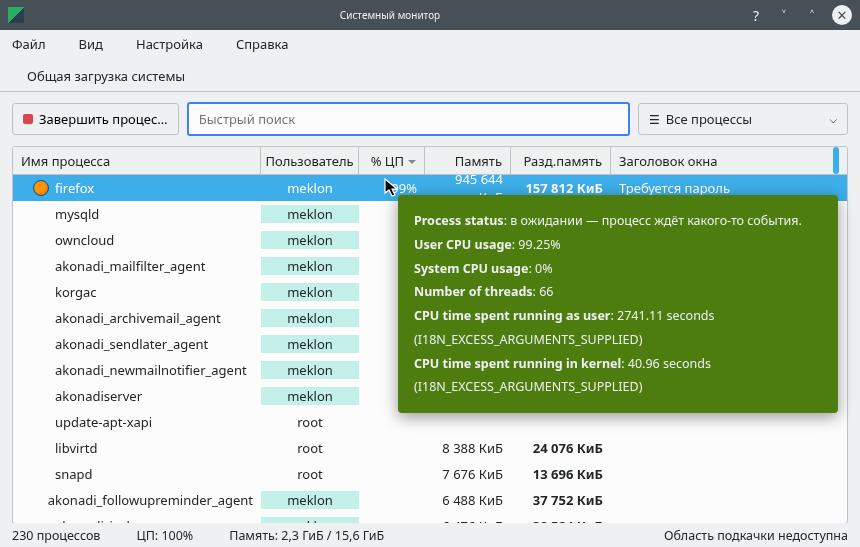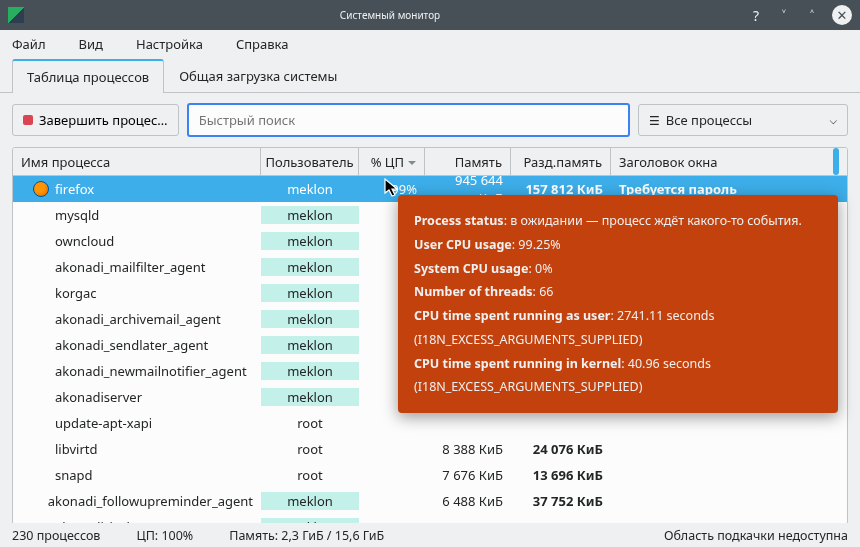--- a/index.html
+++ b/index.html
@@ -49,27 +49,27 @@
 .tr.selected { background: #3daee9; color: #fff; }
 .tr.selected .td-user { color: #fff; }
 .td { padding: 0 8px; }
 .td-name { width: 248px; display: flex; align-items: center; gap: 6px; padding-left: 20px; }
 .td-user { width: 98px; text-align: center; background: #c4f0ea; }
 .td-user.root { background: transparent; }
 .tr.selected .td-user { background: #3daee9; }
 .td-cpu { width: 66px; text-align: right; }
 .td-mem { width: 86px; text-align: right; }
 .td-shared { width: 100px; text-align: right; font-weight: bold; }
-.td-title { flex: 1; font-weight: bold; }
+.td-title { flex: 1; }
 .proc-icon { width: 16px; height: 16px; display: inline-block; }
 .ff-icon { background: radial-gradient(circle at 40% 40%, #ff9500 40%, #e66000 100%); border-radius: 50%; border: 1px solid #00539f; }
 .gear-icon { width: 14px; height: 14px; background: #7f8c8d; clip-path: polygon(40% 0,60% 0,65% 15%,80% 20%,90% 10%,100% 25%,88% 38%,92% 50%,100% 60%,90% 75%,78% 68%,65% 82%,60% 100%,40% 100%,35% 82%,20% 75%,8% 85%,0 65%,12% 55%,10% 42%,0 30%,12% 15%,25% 22%,35% 15%); }
 
 
-.tooltip { position: absolute; left: 398px; top: 195px; width: 440px; background: #c2410c; color: #eff0f1; border-radius: 4px; padding: 14px 16px; font-size: 12.5px; line-height: 1.9; box-shadow: 0 4px 16px rgba(0,0,0,0.4); z-index: 100; }
+.tooltip { position: absolute; left: 398px; top: 195px; width: 440px; background: #4d7c0f; color: #eff0f1; border-radius: 4px; padding: 14px 16px; font-size: 12.5px; line-height: 1.9; box-shadow: 0 4px 16px rgba(0,0,0,0.4); z-index: 100; }
 .tooltip b { font-weight: bold; }
 
 
 .cursor { position: absolute; left: 384px; top: 178px; z-index: 200; pointer-events: none; }
 
 
 .statusbar { position: absolute; bottom: 0; left: 0; right: 0; height: 24px; display: flex; align-items: center; padding: 0 12px; font-size: 12.5px; background: #eff0f1; gap: 36px; }
 .statusbar .sp { flex: 1; }
 </style>
 </head>
@@ -87,21 +87,20 @@
 </div>
 
 <div class="menubar">
   <span class="menu-item">Файл</span>
   <span class="menu-item">Вид</span>
   <span class="menu-item">Настройка</span>
   <span class="menu-item">Справка</span>
 </div>
 
 <div class="tabbar">
-  <div class="tab active">Таблица процессов</div>
   <div class="tab">Общая загрузка системы</div>
 </div>
 
 <div class="toolbar">
   <button class="btn">
     <span class="stop-icon"></span>
     <span>Завершить процес…</span>
   </button>
   <input class="search" placeholder="Быстрый поиск" style="">
   <div class="filter">

